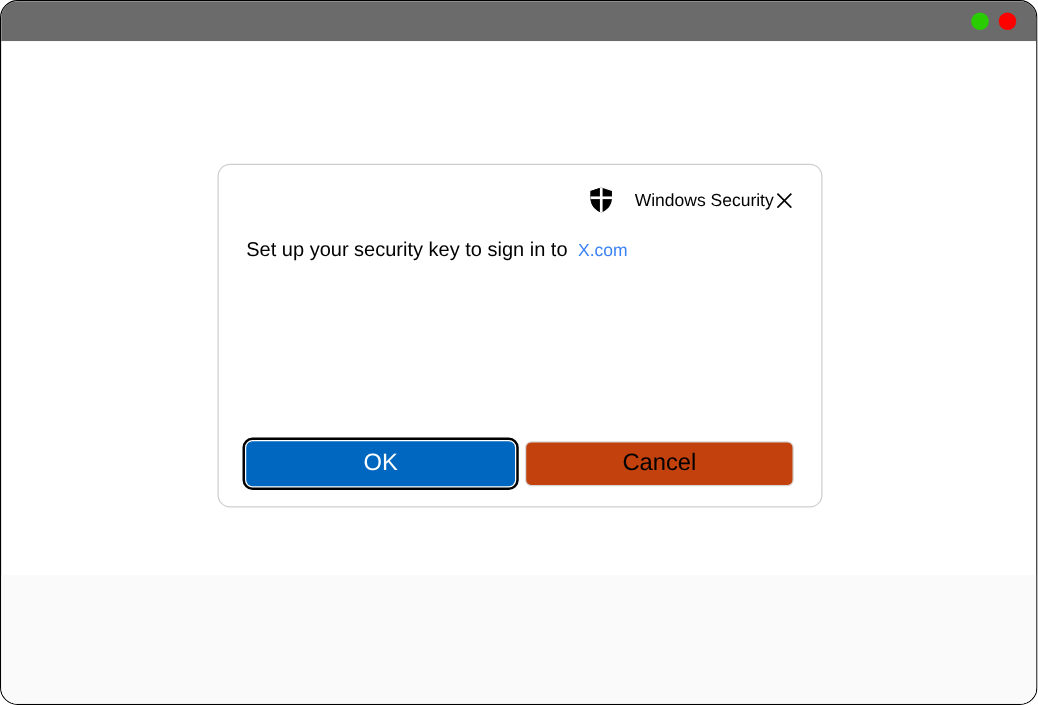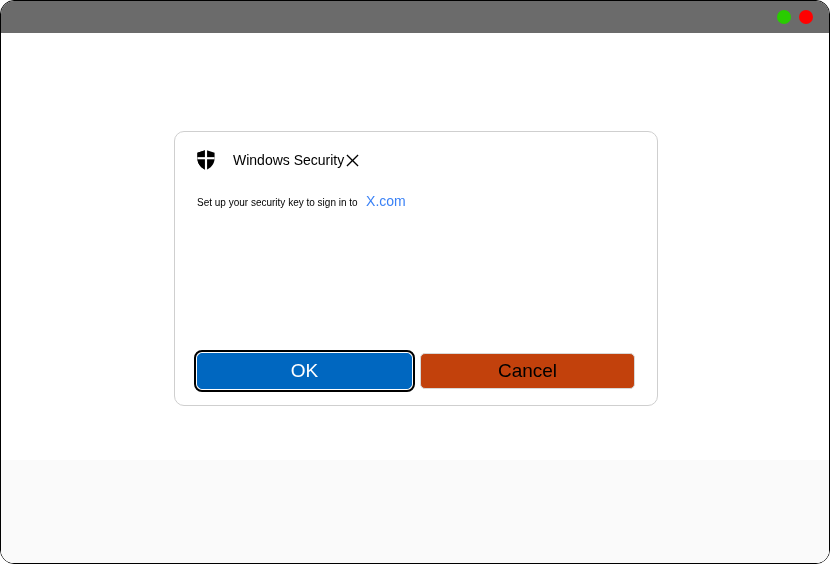--- a/index.html
+++ b/index.html
@@ -55,21 +55,21 @@
       border: 1px solid #cfcfcf;
       border-radius: 10px;
       background: #fff;
       padding: 18px 22px 16px 22px;
       display: flex;
       flex-direction: column;
     }
     .dialog-header {
       display: flex;
       align-items: center;
-      justify-content: flex-start;
+      justify-content: flex-end;
       margin-bottom: 22px;
     }
     .dialog-header-left {
       display: flex;
       align-items: center;
       gap: 18px;
     }
     .shield-icon svg {
       width: 18px;
       height: 20px;
@@ -91,21 +91,21 @@
       width: 13px;
       height: 13px;
     }
     .dialog-title {
       font-size: 22px;
       font-weight: 600;
       color: #000;
       margin-bottom: 12px;
     }
     .dialog-message {
-      font-size: 10px;
+      font-size: 16px;
       color: #000;
     }
     .dialog-site {
       font-size: 14px;
       color: #3b82f6;
       margin-left: 4px;
     }
     .dialog-buttons {
       margin-top: auto;
       display: flex;

